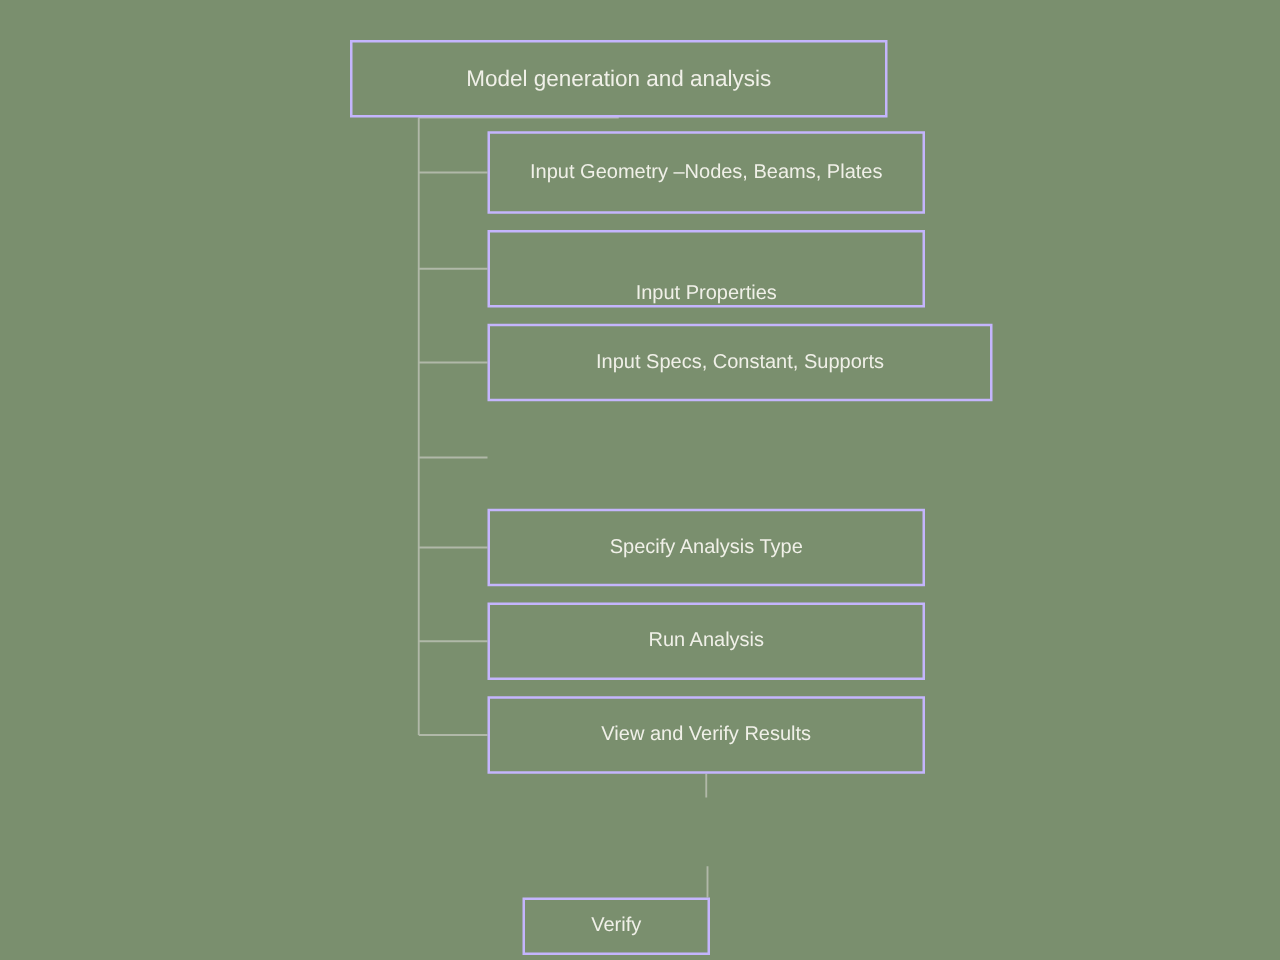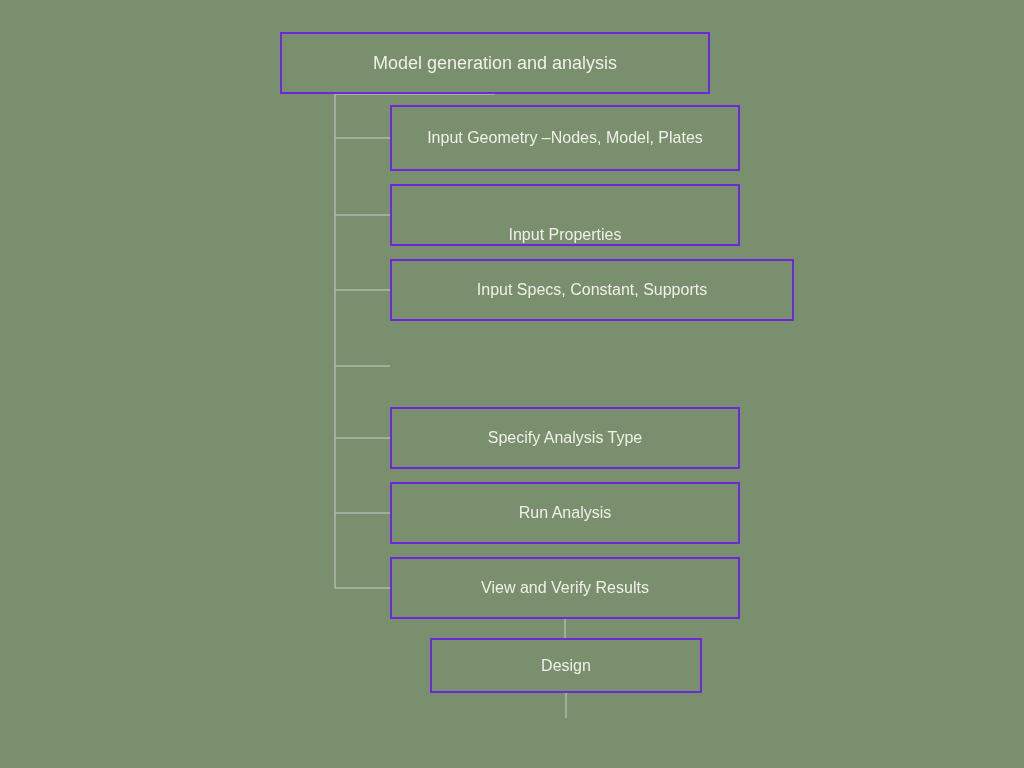--- a/index.html
+++ b/index.html
@@ -20,21 +20,21 @@
     .diagram-container {
       position: absolute;
       top: 0;
       left: 0;
       width: 100%;
       height: 100%;
     }
 
     .flow-box {
       position: absolute;
-      border: 2px solid #6d28d9;
+      border: 2px solid #c4b5fd;
       color: #f0f0e8;
       display: flex;
       align-items: center;
       justify-content: center;
       text-align: center;
       font-size: 16px;
       font-weight: 400;
       background: transparent;
     }
 
@@ -76,21 +76,21 @@
     <line x1="565" y1="619" x2="565" y2="638" stroke="#b0b8a8" stroke-width="1.5"></line>
 
     <line x1="566" y1="693" x2="566" y2="718" stroke="#b0b8a8" stroke-width="1.5"></line>
   </svg>
 
   <div id="box-root" class="flow-box" style="left:280px; top:32px; width:430px; height:62px; font-size:18px;">
     <span>Model generation and analysis</span>
   </div>
 
   <div id="box-geometry" class="flow-box" style="left:390px; top:105px; width:350px; height:66px;">
-    <span>Input Geometry –Nodes, Model, Plates</span>
+    <span>Input Geometry –Nodes, Beams, Plates</span>
   </div>
 
   <div id="box-properties" class="flow-box" style="left:390px; top:184px; width:350px; height:62px;align-items:flex-end;">
     <span>Input Properties</span>
   </div>
 
   <div id="box-specs" class="flow-box" style="left:390px; top:259px; width:404px; height:62px;">
     <span>Input Specs, Constant, Supports</span>
   </div>
 
@@ -100,18 +100,18 @@
   </div>
 
   <div id="box-verify-results" class="flow-box" style="left:390px; top:557px; width:350px; height:62px;">
     <span>View and Verify Results</span>
   </div>
 
   <div id="box-run-analysis" class="flow-box" style="left:390px; top:482px; width:350px; height:62px;">
     <span>Run Analysis</span>
   </div>
 
-  <div id="box-design" class="flow-box" style="left:430px; top:638px; width:272px; height:55px;">
-    <span>Design</span>
+
+  <div id="box-verify" class="flow-box" style="left:418px; top:718px; width:150px; height:46px;">
+    <span>Verify</span>
   </div>
-
 
 </div>
 
 </body></html>

